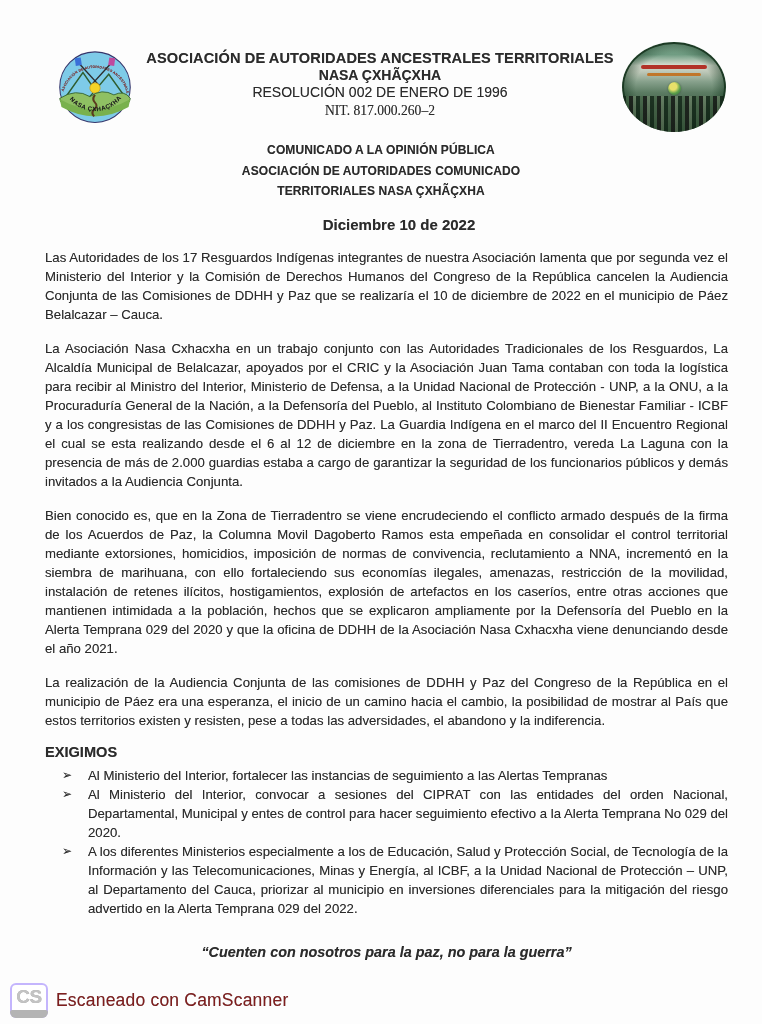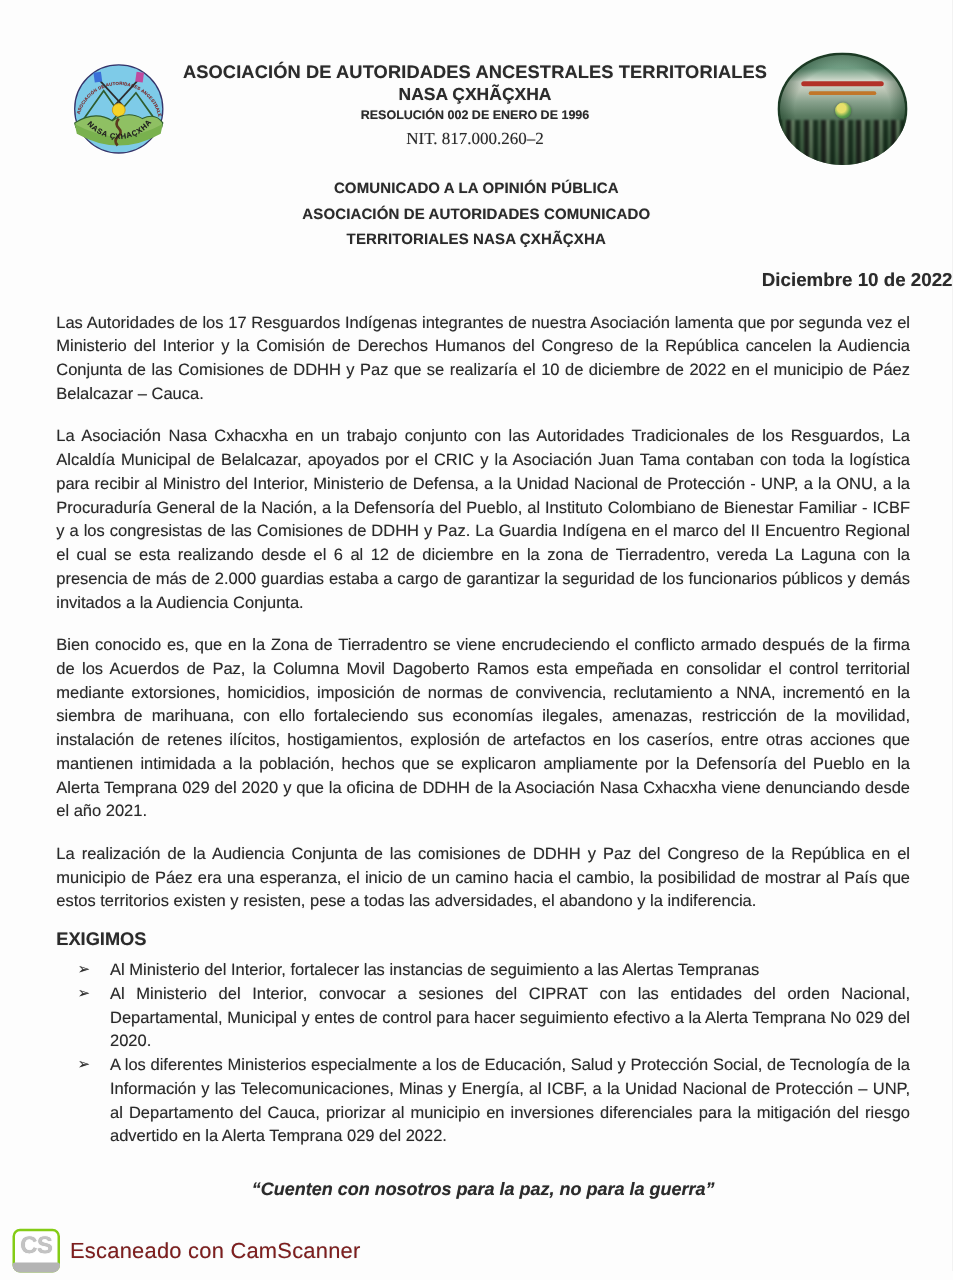--- a/index.html
+++ b/index.html
@@ -18,21 +18,21 @@
   .doc-header{
     display:flex;align-items:flex-start;
     padding:42px 36px 0 52px;
   }
   .emblem-left{ width:86px;height:88px;flex:0 0 auto;margin-top:2px; }
   .header-center{
     flex:1 1 auto;text-align:center;padding-top:8px;
   }
   .org-line1{ font-weight:bold;font-size:14.6px;line-height:17px;letter-spacing:.1px; }
   .org-line2{ font-weight:bold;font-size:14px;line-height:17px; }
-  .org-line3{ font-size:10px;line-height:17px;font-weight:700; }
+  .org-line3{ font-size:14px;line-height:17px;font-weight:400; }
   .org-line4{ font-family:"Liberation Serif","DejaVu Serif",serif;font-size:13.6px;line-height:17px;margin-top:1px; }
 
   .emblem-right{
     width:104px;height:90px;flex:0 0 auto;border-radius:50%;
     position:relative;overflow:hidden;
     background:
       radial-gradient(ellipse at 50% 50%, rgba(0,0,0,0) 52%, rgba(16,52,28,.55) 72%, #17381f 96%),
       linear-gradient(180deg,#8fb49c 0%,#6f9c82 14%,#d8ded2 26%,#b9c4b4 34%,#87a18c 44%,#5c7c63 56%,#3d5a44 72%,#243c2b 100%);
     box-shadow:inset 0 0 0 2px #1c3a24;
   }
@@ -52,21 +52,21 @@
   .emblem-right .crowd{
     position:absolute;left:0;right:0;bottom:0;height:40%;
     background:
       repeating-linear-gradient(90deg, rgba(20,40,25,.85) 0 4px, rgba(70,100,70,.6) 4px 7px, rgba(25,30,25,.9) 7px 11px, rgba(120,140,110,.5) 11px 14px);
     filter:blur(.7px);
   }
 
   
   .title-block{ text-align:center;margin-top:8px; }
   .title-line{ font-weight:bold;font-size:12px;line-height:20.5px;letter-spacing:.1px; }
-  .date-line{ text-align:right;font-weight:bold;font-size:15px;margin-top:14px;padding-left:36px; }
+  .date-line{ text-align:center;font-weight:bold;font-size:15px;margin-top:14px;padding-left:36px; }
 
   
   .body-copy{ padding:0 34px 0 45px; }
   .body-par{
     margin:15px 0 0 0;
     font-size:13.2px;line-height:19px;
     text-align:justify;
   }
   .demands-heading{
     text-align:left;font-weight:bold;font-size:14.6px;
@@ -88,21 +88,21 @@
     font-size:14.4px;margin-top:26px;
   }
 
   
   .cam-footer{
     position:absolute;left:10px;bottom:6px;
     display:flex;align-items:center;gap:8px;
   }
   .cs-badge{
     width:34px;height:31px;
-    border:2px solid #84cc16;border-radius:6px;
+    border:2px solid #c4b5fd;border-radius:6px;
     background:#fff;position:relative;
     display:flex;align-items:flex-start;justify-content:center;
   }
   .cs-badge .cs-letters{
     font-weight:bold;font-size:19px;line-height:24px;color:#c3c3c3;
     letter-spacing:-.5px;
   }
   .cs-badge .cs-base{
     position:absolute;left:-2px;right:-2px;bottom:-2px;height:8px;
     background:#b4b4b4;border-radius:2px 2px 6px 6px;

